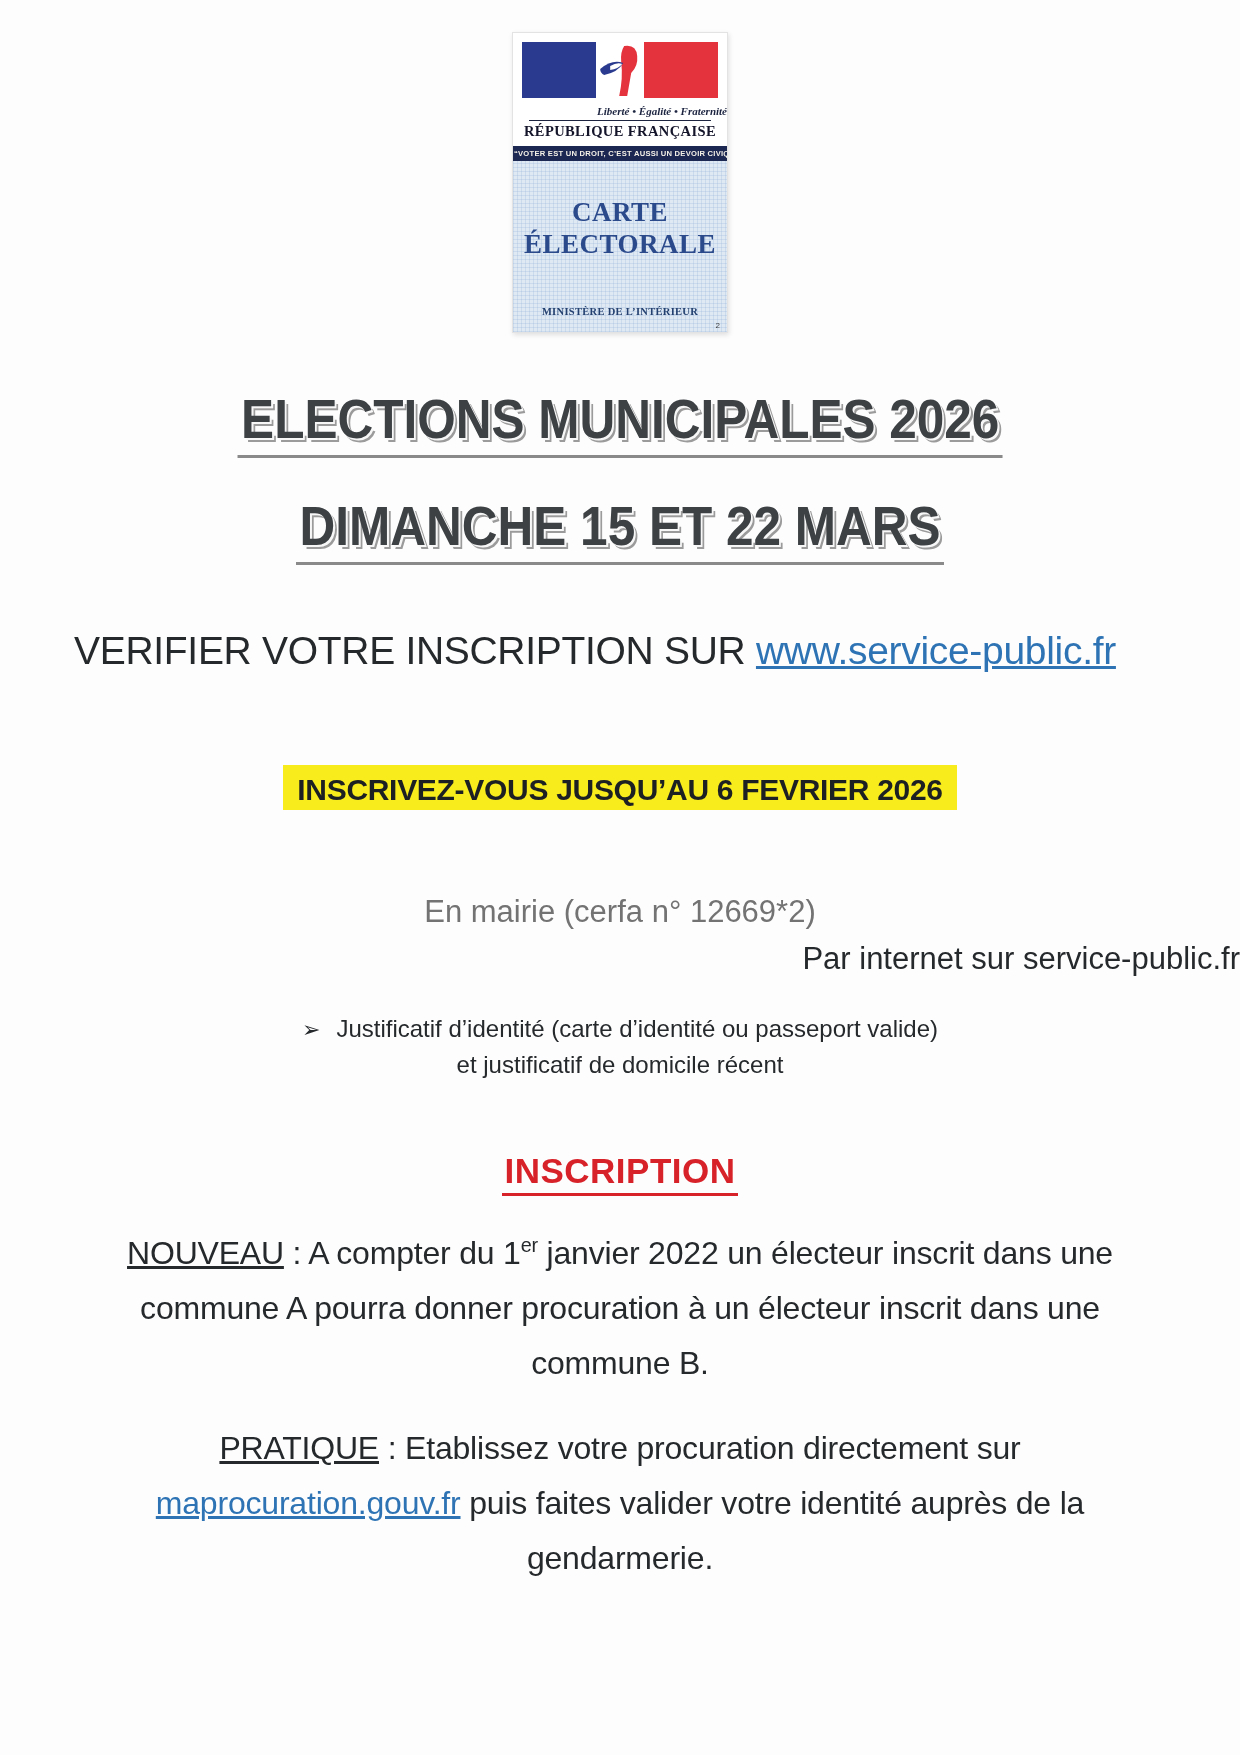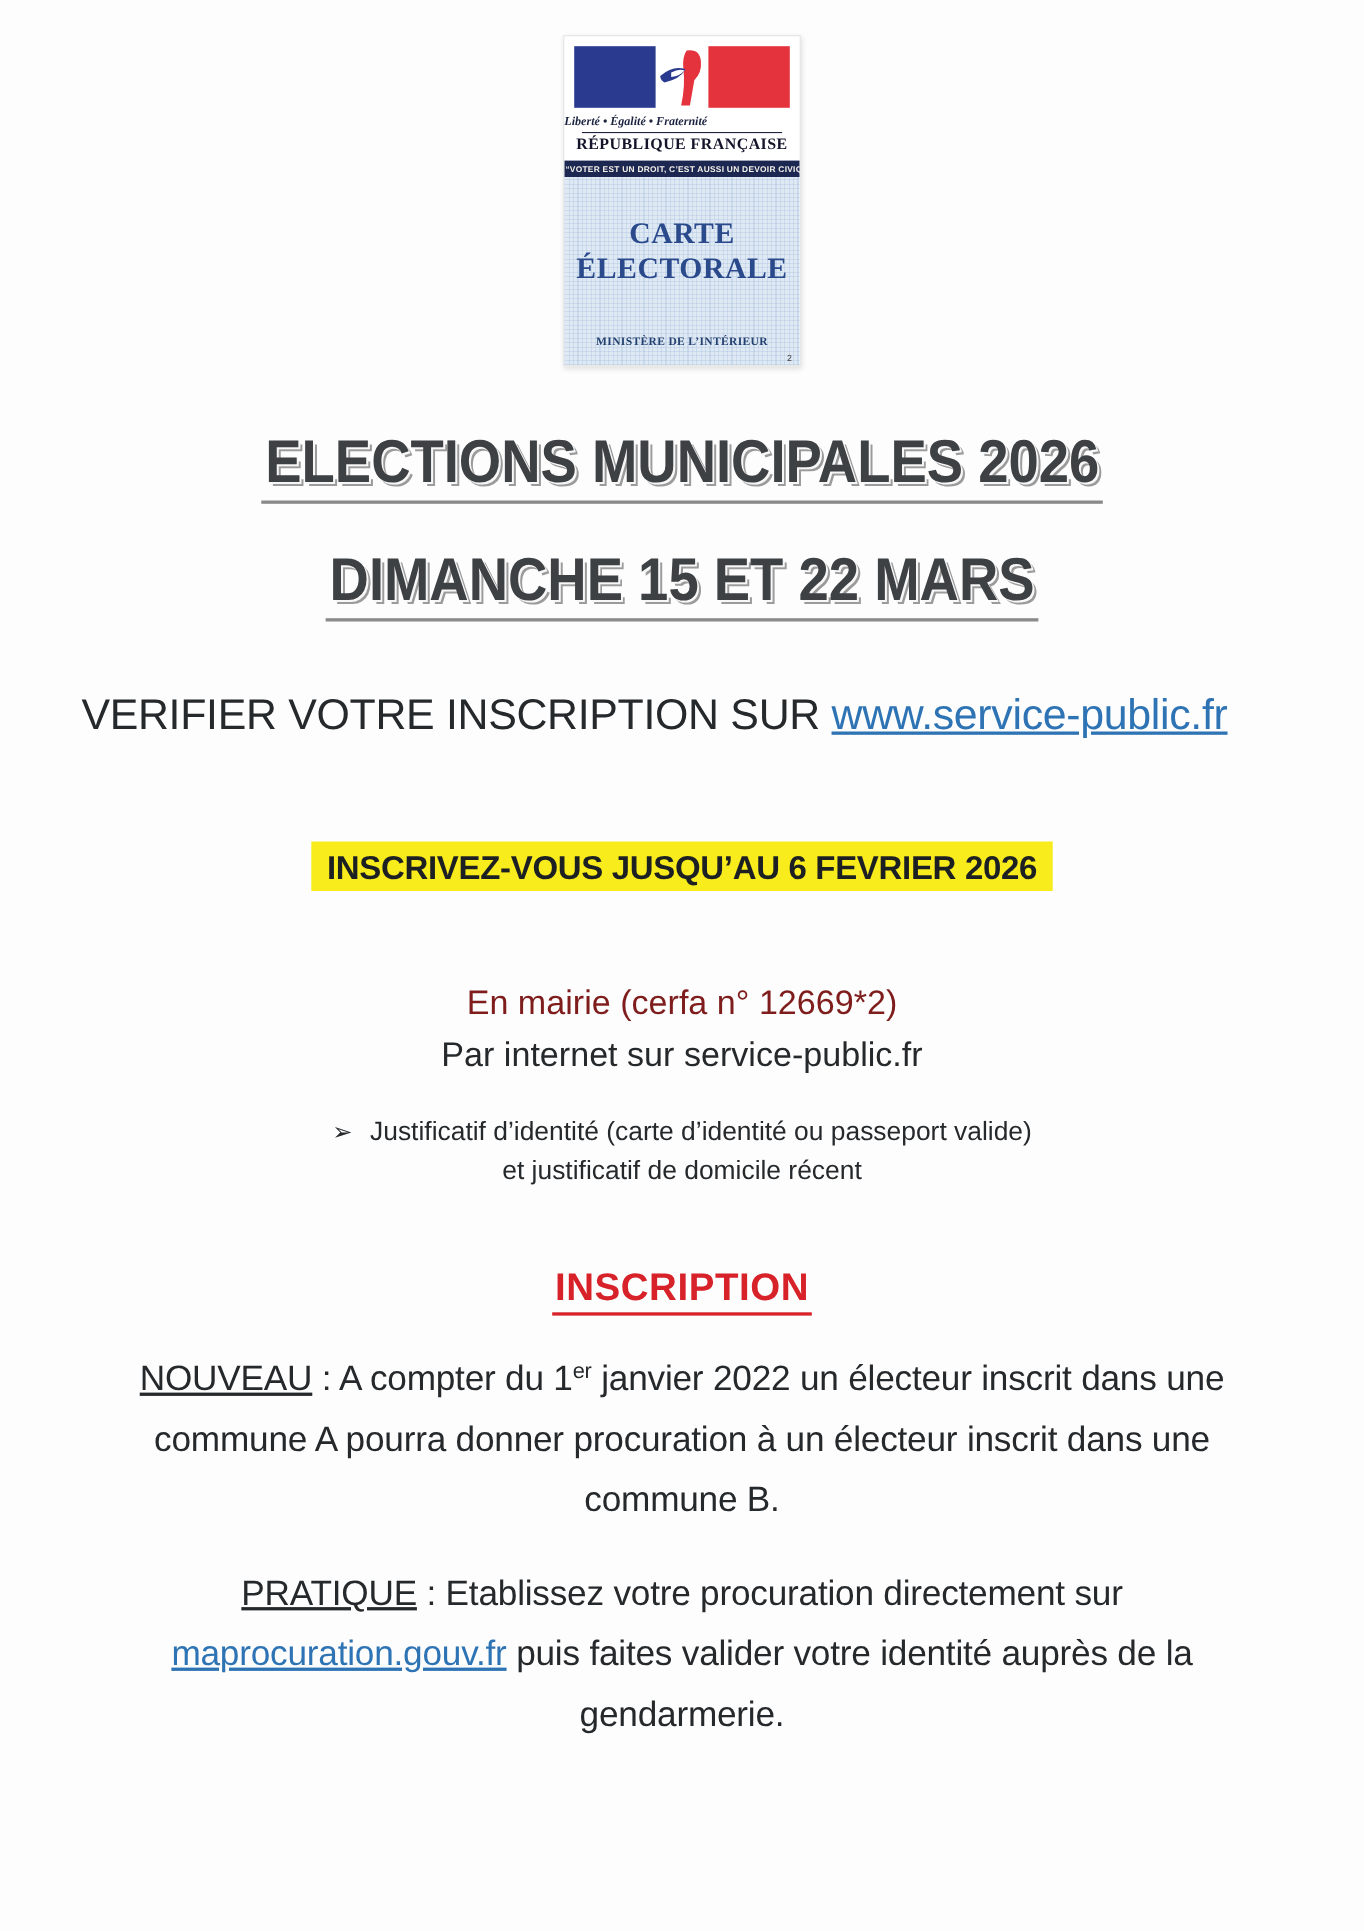--- a/index.html
+++ b/index.html
@@ -16,21 +16,21 @@
     background:#ffffff; border:1px solid #e3e3e3;
     box-shadow:1px 2px 5px rgba(0,0,0,.12);
     display:flex; flex-direction:column; overflow:hidden;
   }
   .flag { position:relative; height:56px; margin:9px 9px 0; background:#fff; }
   .flag-blue { position:absolute; left:0; top:0; width:38%; height:100%; background:#2a3b8f; }
   .flag-red  { position:absolute; right:0; top:0; width:38%; height:100%; background:#e5333d; }
   .marianne  { position:absolute; left:30%; top:0; width:40%; height:100%; z-index:2; }
   .motto {
     font-family:"Liberation Serif", serif; font-style:italic; font-weight:bold;
-    font-size:11px; color:#1c2440; text-align:left; margin-top:7px;
+    font-size:11px; color:#1c2440; text-align:right; margin-top:7px;
   }
   .motto-rule { border-top:1.5px solid #1c2440; margin:3px 16px 2px; }
   .republic {
     font-family:"Liberation Serif", serif; font-weight:bold; font-size:14.5px;
     color:#14142b; text-align:center; letter-spacing:.4px; margin-bottom:6px;
   }
   .ribbon {
     background:#1c2752; color:#f5f2e8; font-size:7.6px; font-weight:bold;
     text-align:center; padding:3px 1px; letter-spacing:.25px; white-space:nowrap;
   }
@@ -72,22 +72,22 @@
 
   
   .deadline-wrap { margin-top:92px; text-align:center; }
   .deadline {
     display:inline-block; background:#f8ec1c; color:#1d2023;
     font-weight:bold; font-size:30px; letter-spacing:-.3px;
     padding:8px 14px 3px;
   }
 
   
-  .register1 { margin-top:84px; text-align:center; font-size:31px; color:#7f1d1d; }
-  .register2 { margin-top:11px;  text-align:center; font-size:31px; color:#26292c; }
+  .register1 { margin-top:84px; text-align:center; font-size:31px; color:#737373; }
+  .register2 { margin-top:11px;  text-align:right; font-size:31px; color:#26292c; }
 
   
   .req1 { margin-top:38px; text-align:center; font-size:24px; color:#26292c; }
   .req1 .arrow { font-size:22px; margin-right:16px; }
   .req2 { margin-top:8px; text-align:center; font-size:24px; color:#26292c; }
 
   
   .proc-heading { margin-top:72px; text-align:center; }
   .proc-heading span {
     display:inline-block; color:#d8222a; font-weight:bold; font-size:35px;

